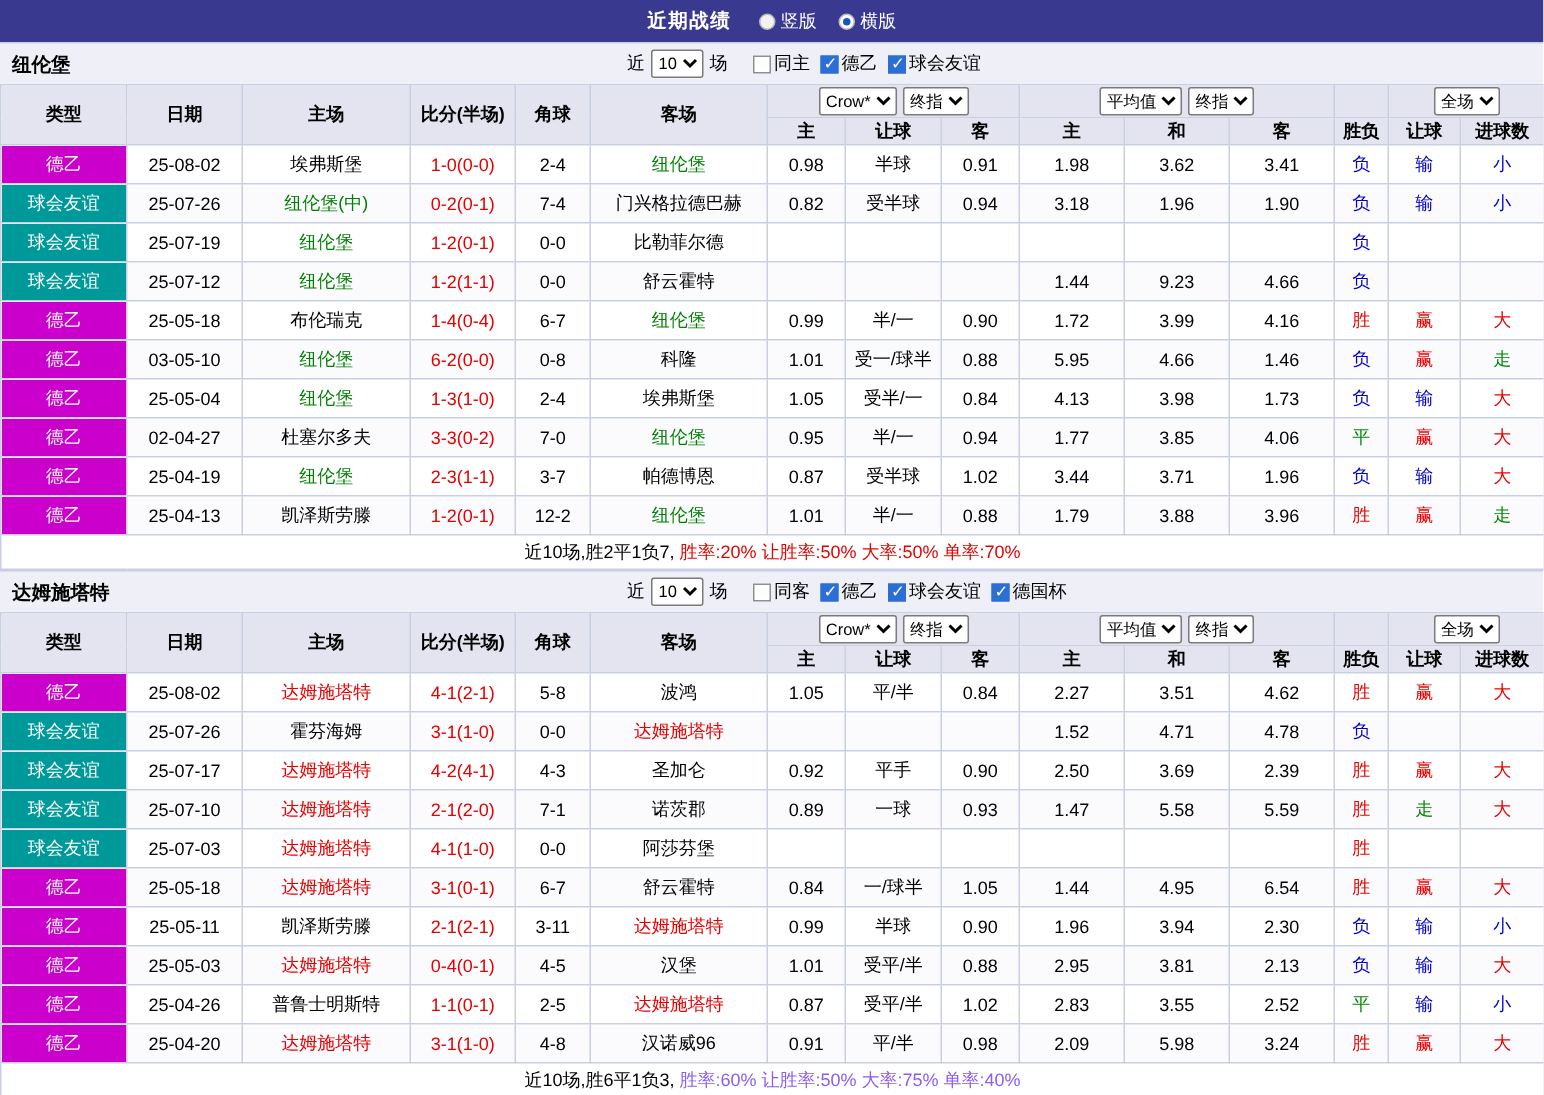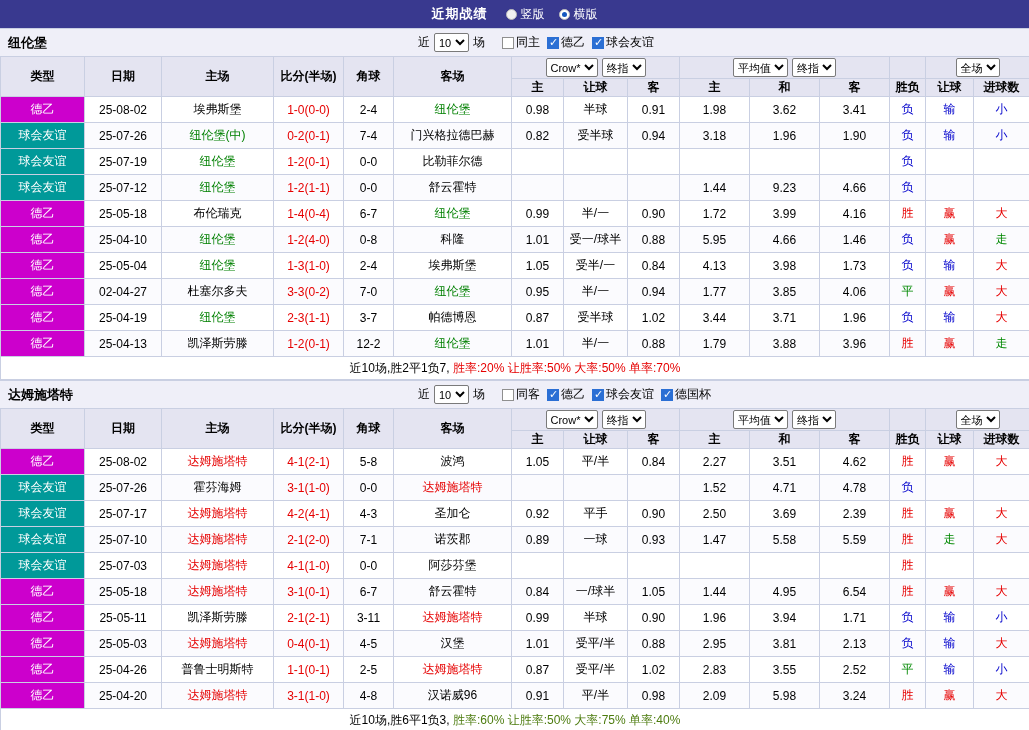--- a/index.html
+++ b/index.html
@@ -232,23 +232,23 @@
             <td>0.90</td>
             <td>1.72</td>
             <td>3.99</td>
             <td>4.16</td>
             <td class="res" style="color: rgb(230, 0, 0);">胜</td>
             <td class="res" style="color: rgb(230, 0, 0);">赢</td>
             <td class="res" style="color: rgb(230, 0, 0);">大</td>
           </tr>
           <tr>
             <td class="type" style="background: rgb(204, 0, 204);">德乙</td>
-            <td>25-04-10</td>
-            <td style="color: rgb(0, 128, 0);">纽伦堡</td>
-            <td class="score">1-2(4-0)</td>
+            <td>03-05-10</td>
+            <td style="color: rgb(0, 128, 0);">纽伦堡</td>
+            <td class="score">6-2(0-0)</td>
             <td>0-8</td>
             <td>科隆</td>
             <td>1.01</td>
             <td>受一/球半</td>
             <td>0.88</td>
             <td>5.95</td>
             <td>4.66</td>
             <td>1.46</td>
             <td class="res" style="color: rgb(0, 0, 204);">负</td>
             <td class="res" style="color: rgb(230, 0, 0);">赢</td>
@@ -508,21 +508,21 @@
             <td>25-05-11</td>
             <td>凯泽斯劳滕</td>
             <td class="score">2-1(2-1)</td>
             <td>3-11</td>
             <td style="color: rgb(230, 0, 0);">达姆施塔特</td>
             <td>0.99</td>
             <td>半球</td>
             <td>0.90</td>
             <td>1.96</td>
             <td>3.94</td>
-            <td>1.71</td>
+            <td>2.30</td>
             <td class="res" style="color: rgb(0, 0, 204);">负</td>
             <td class="res" style="color: rgb(0, 0, 204);">输</td>
             <td class="res" style="color: rgb(0, 0, 204);">小</td>
           </tr>
           <tr>
             <td class="type" style="background: rgb(204, 0, 204);">德乙</td>
             <td>25-05-03</td>
             <td style="color: rgb(230, 0, 0);">达姆施塔特</td>
             <td class="score">0-4(0-1)</td>
             <td>4-5</td>
@@ -567,18 +567,18 @@
             <td>2.09</td>
             <td>5.98</td>
             <td>3.24</td>
             <td class="res" style="color: rgb(230, 0, 0);">胜</td>
             <td class="res" style="color: rgb(230, 0, 0);">赢</td>
             <td class="res" style="color: rgb(230, 0, 0);">大</td>
           </tr>
         </tbody>
         <tfoot>
           <tr class="foot">
-            <td class="summary" colspan="15"><span class="sum-prefix">近10场,胜6平1负3, </span><span class="sum-stats" style="color: #4d7c0f;">胜率:60% 让胜率:50% 大率:75% 单率:40%</span></td>
+            <td class="summary" colspan="15"><span class="sum-prefix">近10场,胜6平1负3, </span><span class="sum-stats" style="color: #8b5cf6;">胜率:60% 让胜率:50% 大率:75% 单率:40%</span></td>
           </tr>
         </tfoot>
       </table>
     </div>
   </div>
 
 </body></html>

